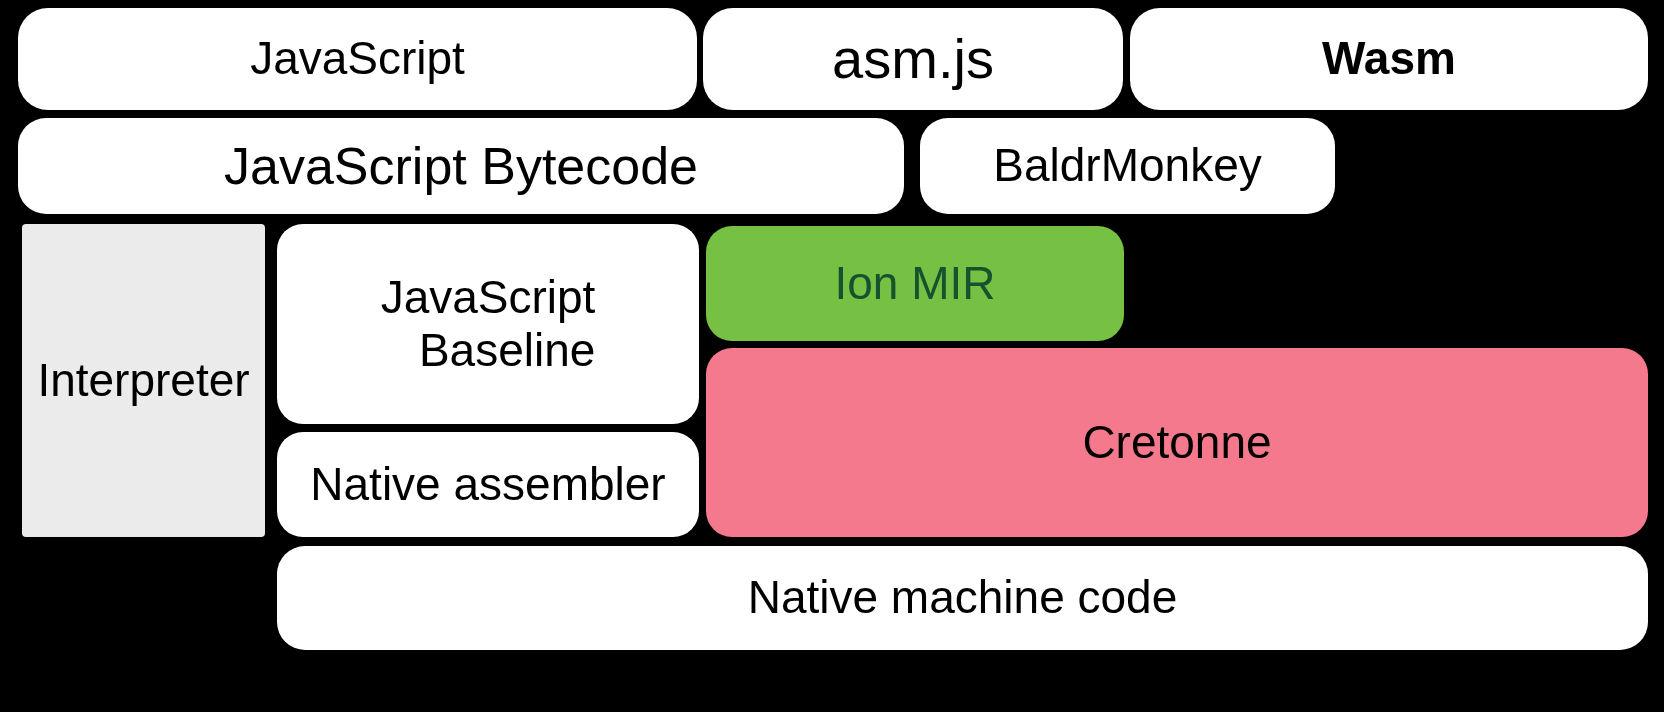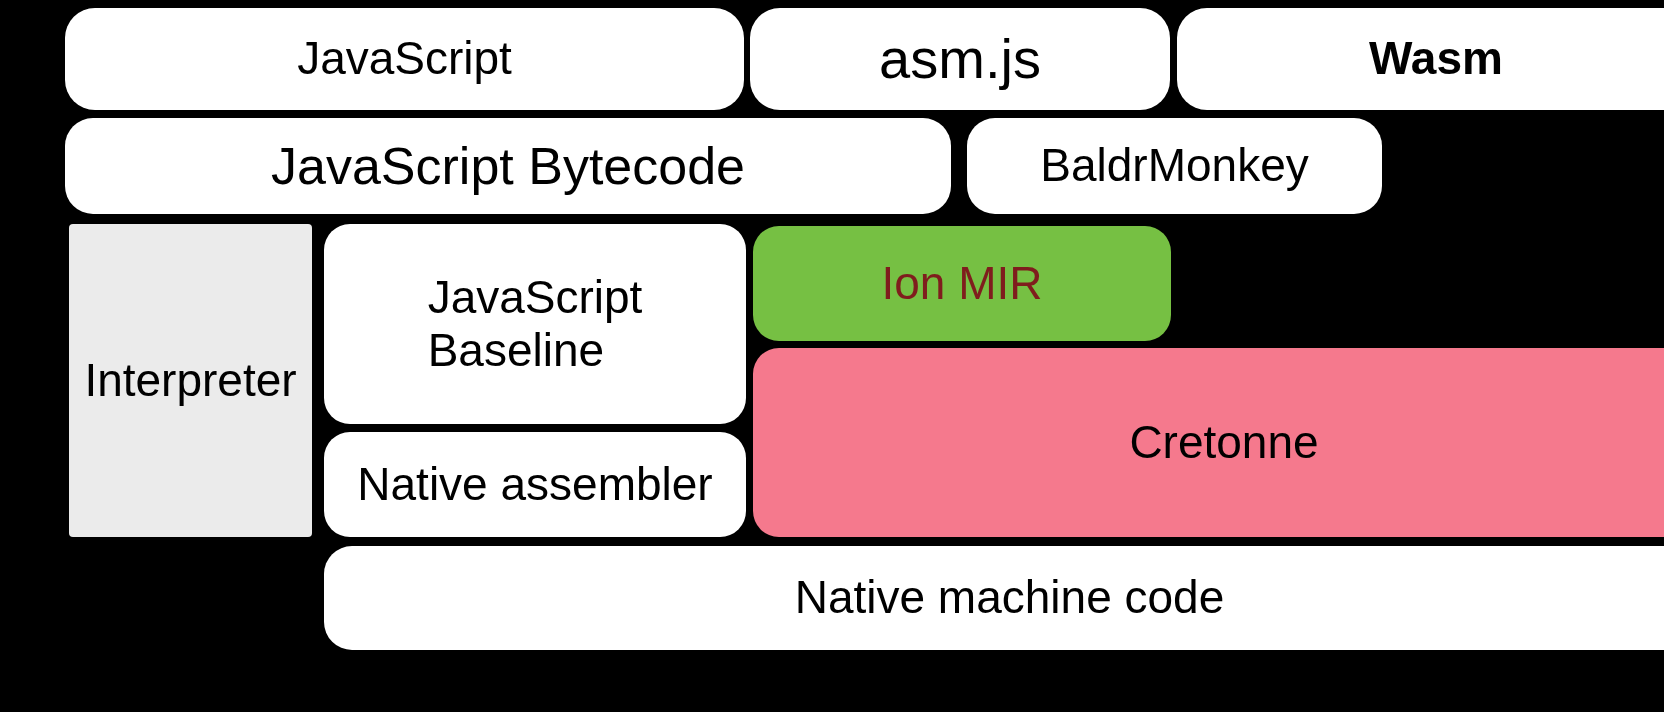--- a/index.html
+++ b/index.html
@@ -14,41 +14,40 @@
     background: #000000;
     overflow: hidden;
     font-family: "Liberation Sans", sans-serif;
   }
   .node {
     position: absolute;
     box-sizing: border-box;
     display: flex;
     align-items: center;
     justify-content: center;
-    text-align: left;
+    text-align: right;
     color: #000000;
     line-height: 1.16;
     white-space: pre-line;
     border-radius: 28px;
     background: #ffffff;
     font-size: 46px;
     letter-spacing: 0px;
     padding: 4px 10px;
-    margin-left: 47px;
   }
 </style>
 </head>
 <body>
 
 <div id="stage" style="background: rgb(0, 0, 0);">
     <div class="node" style="left: 18px; top: 8px; width: 679px; height: 102px; background: rgb(255, 255, 255); font-size: 46px; border-radius: 30px; color: rgb(0, 0, 0);">JavaScript</div>
     <div class="node" style="left: 703px; top: 8px; width: 420px; height: 102px; background: rgb(255, 255, 255); font-size: 56px; border-radius: 30px; color: rgb(0, 0, 0);">asm.js</div>
     <div class="node" style="left: 1130px; top: 8px; width: 518px; height: 102px; background: rgb(255, 255, 255); font-size: 46px; border-radius: 30px; color: rgb(0, 0, 0); font-weight: bold;">Wasm</div>
     <div class="node" style="left: 18px; top: 118px; width: 886px; height: 96px; background: rgb(255, 255, 255); font-size: 52px; border-radius: 28px; color: #000000;">JavaScript Bytecode</div>
     <div class="node" style="left: 920px; top: 118px; width: 415px; height: 96px; background: rgb(255, 255, 255); font-size: 46px; border-radius: 28px; color: rgb(0, 0, 0);">BaldrMonkey</div>
     <div class="node" style="left: 22px; top: 224px; width: 243px; height: 313px; background: rgb(235, 235, 235); font-size: 46px; border-radius: 4px; color: rgb(0, 0, 0);">Interpreter</div>
     <div class="node" style="left: 277px; top: 224px; width: 422px; height: 200px; background: rgb(255, 255, 255); font-size: 46px; border-radius: 26px; color: rgb(0, 0, 0);">JavaScript
 Baseline</div>
-    <div class="node" style="left: 706px; top: 226px; width: 418px; height: 115px; background: rgb(118, 192, 67); font-size: 46px; border-radius: 26px; color: #7f1d1d;">Ion MIR</div>
+    <div class="node" style="left: 706px; top: 226px; width: 418px; height: 115px; background: rgb(118, 192, 67); font-size: 46px; border-radius: 26px; color: #14532d;">Ion MIR</div>
     <div class="node" style="left: 277px; top: 432px; width: 422px; height: 105px; background: rgb(255, 255, 255); font-size: 46px; border-radius: 26px; color: rgb(0, 0, 0);">Native assembler</div>
     <div class="node" style="left: 706px; top: 348px; width: 942px; height: 189px; background: rgb(245, 121, 141); font-size: 46px; border-radius: 26px; color: rgb(0, 0, 0);">Cretonne</div>
     <div class="node" style="left: 277px; top: 546px; width: 1371px; height: 104px; background: rgb(255, 255, 255); font-size: 46px; border-radius: 28px; color: rgb(0, 0, 0);">Native machine code</div>
   </div>
 
 </body></html>

